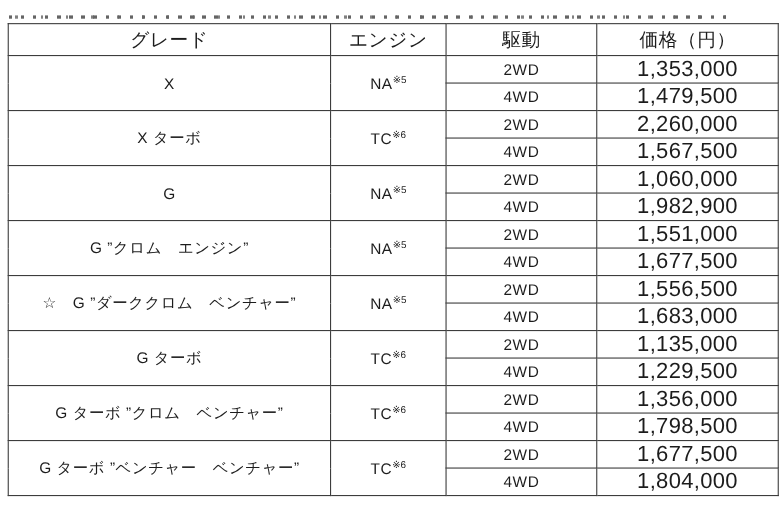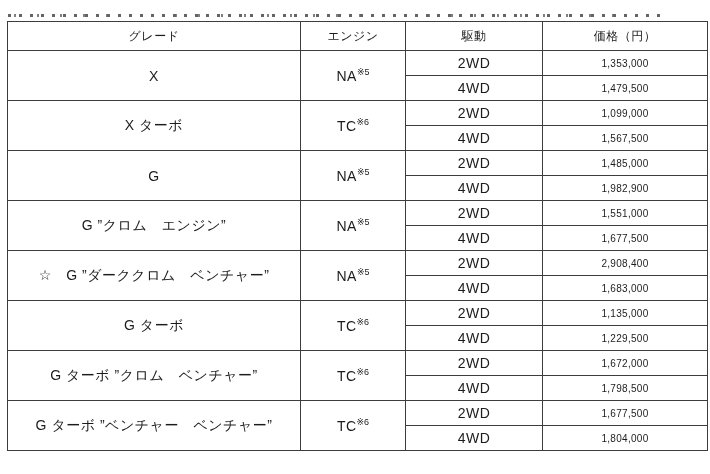--- a/index.html
+++ b/index.html
@@ -45,31 +45,31 @@
   .price-table col.c-price  { width: 165px; }
   .price-table th, .price-table td {
     border: 1px solid #3d3d3d;
     text-align: center;
     vertical-align: middle;
     padding: 0;
     background: #ffffff;
     font-weight: normal;
     letter-spacing: 0.5px;
   }
-  .price-table thead th { height: 28px; font-size: 12px; }
+  .price-table thead th { height: 28px; font-size: 17px; }
   .price-table tbody td { height: 24px; }
   
   .price-table tr.sub td { border-top: 1px dashed #999999; text-align: center; }
   .engine-note {
     font-size: 9px;
     vertical-align: super;
     line-height: 1;
     letter-spacing: 0;
   }
-  td.price-cell { font-size: 10px; letter-spacing: 0.3px; }
+  td.price-cell { font-size: 20px; letter-spacing: 0.3px; }
 </style>
 </head>
 <body>
 
 <div class="page">
 
   <div class="clip-strip"></div>
 
   <table class="price-table">
     <colgroup>
@@ -96,32 +96,32 @@
       </tr>
       <tr class="sub">
         <td>4WD</td>
         <td class="price-cell">1,479,500</td>
       </tr>
 
       <tr>
         <td rowspan="2">X ターボ</td>
         <td rowspan="2"><span>TC</span><span class="engine-note">※6</span></td>
         <td>2WD</td>
-        <td class="price-cell">1,099,000</td>
+        <td class="price-cell">2,260,000</td>
       </tr>
       <tr class="sub">
         <td>4WD</td>
         <td class="price-cell">1,567,500</td>
       </tr>
 
       <tr>
         <td rowspan="2">G</td>
         <td rowspan="2"><span>NA</span><span class="engine-note">※5</span></td>
         <td>2WD</td>
-        <td class="price-cell">1,485,000</td>
+        <td class="price-cell">1,060,000</td>
       </tr>
       <tr class="sub">
         <td>4WD</td>
         <td class="price-cell">1,982,900</td>
       </tr>
 
       <tr>
         <td rowspan="2">G ”クロム　エンジン”</td>
         <td rowspan="2"><span>NA</span><span class="engine-note">※5</span></td>
         <td>2WD</td>
@@ -129,21 +129,21 @@
       </tr>
       <tr class="sub">
         <td>4WD</td>
         <td class="price-cell">1,677,500</td>
       </tr>
 
       <tr>
         <td rowspan="2">☆　G ”ダーククロム　ベンチャー”</td>
         <td rowspan="2"><span>NA</span><span class="engine-note">※5</span></td>
         <td>2WD</td>
-        <td class="price-cell">2,908,400</td>
+        <td class="price-cell">1,556,500</td>
       </tr>
       <tr class="sub">
         <td>4WD</td>
         <td class="price-cell">1,683,000</td>
       </tr>
 
       <tr>
         <td rowspan="2">G ターボ</td>
         <td rowspan="2"><span>TC</span><span class="engine-note">※6</span></td>
         <td>2WD</td>
@@ -151,21 +151,21 @@
       </tr>
       <tr class="sub">
         <td>4WD</td>
         <td class="price-cell">1,229,500</td>
       </tr>
 
       <tr>
         <td rowspan="2">G ターボ ”クロム　ベンチャー”</td>
         <td rowspan="2"><span>TC</span><span class="engine-note">※6</span></td>
         <td>2WD</td>
-        <td class="price-cell">1,672,000</td>
+        <td class="price-cell">1,356,000</td>
       </tr>
       <tr class="sub">
         <td>4WD</td>
         <td class="price-cell">1,798,500</td>
       </tr>
 
       <tr>
         <td rowspan="2">G ターボ ”ベンチャー　ベンチャー”</td>
         <td rowspan="2"><span>TC</span><span class="engine-note">※6</span></td>
         <td>2WD</td>

